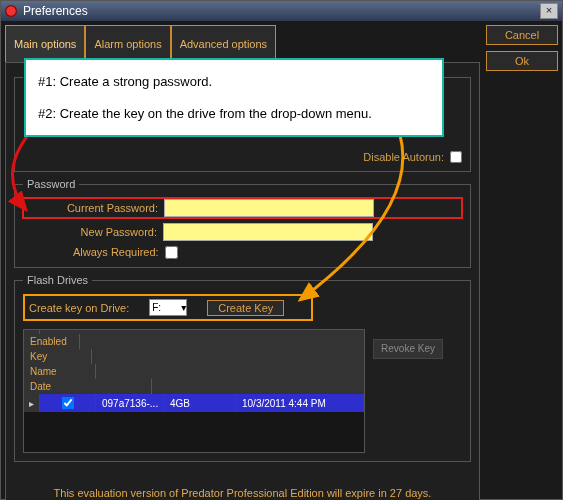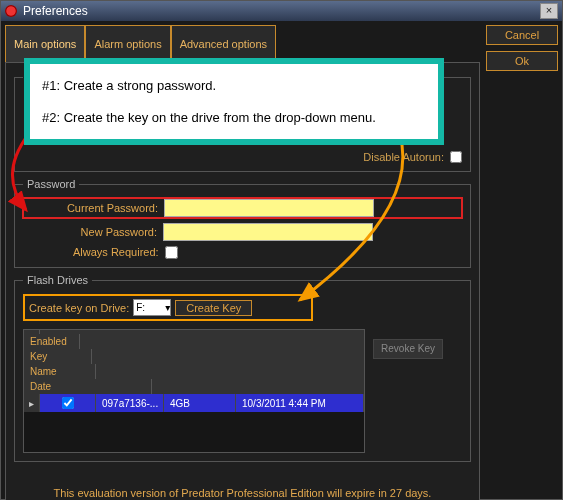--- a/index.html
+++ b/index.html
@@ -103,21 +103,21 @@
     padding: 0 4px;
     font-size: 11px;
   }
   
   .instr {
     position: absolute;
     left: 24px;
     top: 58px;
     width: 420px;
     background: #fff;
-    border: 6px solid #14b8a6;
+    border: 2px solid #14b8a6;
     padding: 14px 12px;
     z-index: 50;
     font-size: 13px;
     line-height: 1.2;
   }
   .instr p { margin-bottom: 16px; }
   .monitoring-row {
     display: flex;
     align-items: center;
     justify-content: flex-end;
@@ -152,21 +152,21 @@
   }
   .always-req {
     display: flex;
     align-items: flex-start;
     margin-left: 50px;
   }
   .always-req span { color: #e3a94f; margin-right: 6px; }
   .fd-top {
     display: flex;
     align-items: center;
-    gap: 4px;
+    gap: 20px;
     border: 2px solid #f59b00;
     padding: 3px 4px;
     width: 290px;
     margin-bottom: 8px;
   }
   .fd-top .lbl { color: #e3a94f; }
   .fd-drive {
     width: 38px;
     height: 17px;
     background: #fff;

